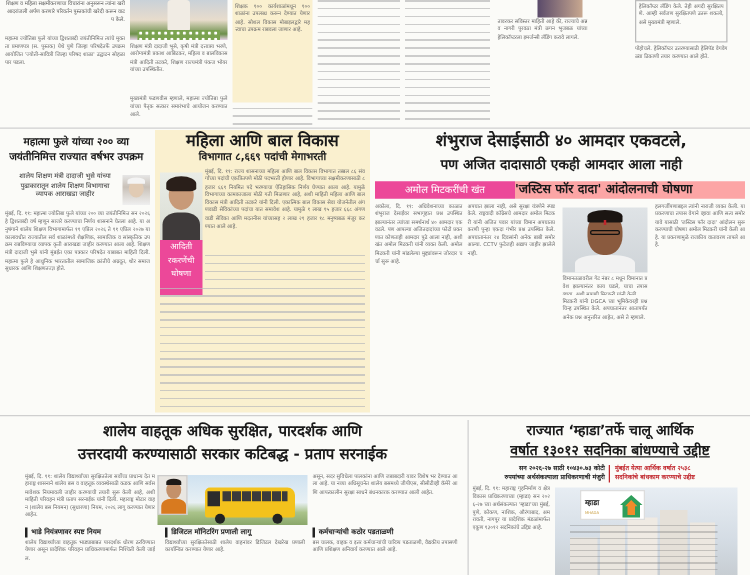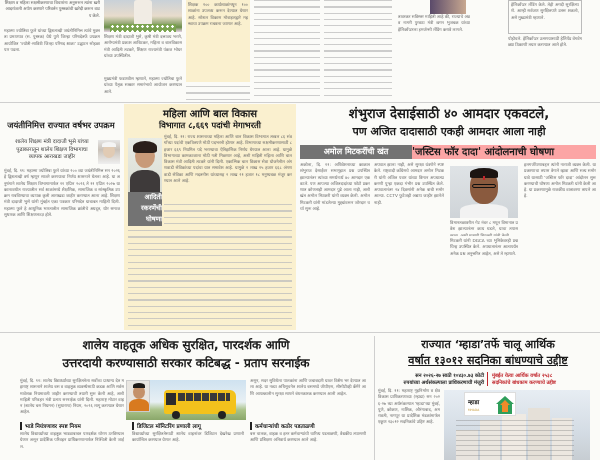--- a/index.html
+++ b/index.html
@@ -3,21 +3,21 @@
 <meta charset="utf-8">
 <style>
 *{box-sizing:border-box;margin:0;padding:0}
 body{width:600px;height:460px;overflow:hidden;background:#fbfbf8;font-family:"DejaVu Sans",sans-serif;color:#222;position:relative}
 .abs{position:absolute}
 .txt{font-size:4.2px;line-height:6.3px;color:#666;text-align:justify;overflow:hidden;word-break:break-all}
 .hl{font-family:"DejaVu Sans",sans-serif;font-weight:bold;color:#1a1a1a;text-align:center;white-space:nowrap}
 .rule{background:#cfcfcf}
 .lines{position:absolute;inset:0;background:repeating-linear-gradient(to bottom,#bdbdbd 0,#bdbdbd 1.2px,transparent 1.2px,transparent 6.3px);opacity:.75}
 .photo{overflow:hidden}
-.bar{background:#737373;color:#fff;font-weight:bold}
+.bar{background:#ec4899;color:#fff;font-weight:normal}
 </style>
 </head>
 <body>
 
 <div class="abs" style="left:4px;top:0;width:96px;height:100px;">
   <div class="txt" style="height:26px;color:#555;text-align:right;">शिक्षण व महिला सक्षमीकरणाचा विचारांना अनुसरून त्यांना खरी आदरांजली अर्पण करणारे परिवर्तन पुस्तकांची खरेदी करून वाटप केले.</div>
   <div class="txt" style="height:70px;margin-top:2px;">महात्मा ज्योतिबा फुले यांच्या द्विशताब्दी जयंतीनिमित्त त्यांचे मुक्तता प्रमाणपत्र (स. पुस्तक) येथे पुणे जिल्हा परिषदेतर्फे उपक्रम आयोजित 'ज्योती-सावित्री जिल्हा परिषद शाळा' उद्घाटन सोहळा पार पडला.</div>
 </div>
 
 <div class="abs photo" style="left:104px;top:0;width:78px;height:32px;background:linear-gradient(180deg,#c9d1d8 0%,#e8dccc 50%,#6c8f4a 85%,#e7d2e6 100%);">
@@ -43,39 +43,40 @@
 
 <div class="abs photo" style="left:430px;top:0;width:36px;height:14px;background:linear-gradient(90deg,#5a4a6a,#c8a890);"></div>
 <div class="abs txt" style="left:398px;top:14px;width:72px;height:86px;">तावरकर सविस्तर माहिती आहे की, राज्याचे अन्न व नागरी पुरवठा मंत्री छगन भुजबळ यांच्या हेलिकॉप्टरला इमर्जन्सी लँडिंग करावे लागले.</div>
 <div class="abs" style="left:508px;top:0;width:74px;height:34px;border:0.6px solid #bbb;padding:1px 2px;">
   <div class="txt" style="height:30px;">हेलिकॉप्टर लँडिंग केले. तेही अगदी सुरक्षितपणे. आम्ही सर्वजण सुरक्षितपणे उतरू शकलो, असे मुख्यमंत्री म्हणाले.</div>
 </div>
 <div class="abs txt" style="left:508px;top:36px;width:74px;height:62px;">पोहोचले. हेलिकॉप्टर उतरण्यासाठी हेलिपॅड वेगवेगळ्या ठिकाणी तयार करण्यात आले होते.</div>
 <div class="abs rule" style="left:0;top:102px;width:600px;height:1px;"></div>
 
 <div class="abs" style="left:0;top:104px;width:122px;height:226px;">
+  <div class="hl" style="position:absolute;left:0;right:0;top:4px;font-size:8.3px;line-height:11px;">महात्मा फुले यांच्या २०० व्या</div>
   <div class="hl" style="position:absolute;left:0;right:0;top:16px;font-size:8.3px;line-height:11px;text-align:center;">जयंतीनिमित्त राज्यात वर्षभर उपक्रम</div>
   <div class="abs" style="left:10px;top:34px;width:84px;font-size:5.4px;line-height:7.6px;color:#333;text-align:center;">शालेय शिक्षण मंत्री दादाजी भुसे यांच्या पुढाकारातून शालेय शिक्षण विभागाचा व्यापक आराखडा जाहीर</div>
   <div class="abs photo" style="left:98px;top:36px;width:22px;height:24px;background:linear-gradient(180deg,#e6e6e6 0%,#c9c1b8 40%,#efefef 100%);">
     <div class="abs" style="left:5px;top:4px;width:12px;height:14px;border-radius:50%;background:#e1cbb4;"></div>
     <div class="abs" style="left:4px;top:2px;width:14px;height:5px;border-radius:50% 50% 0 0;background:#f4f4f4;"></div>
   </div>
   <div class="abs txt" style="left:4px;top:64px;width:116px;height:158px;">मुंबई, दि. ११: महात्मा ज्योतिबा फुले यांच्या २०० व्या जयंतीनिमित्त सन २०२६ हे द्विशताब्दी वर्ष म्हणून साजरे करण्याचा निर्णय शासनाने घेतला आहे. या अनुषंगाने शालेय शिक्षण विभागामार्फत ११ एप्रिल २०२६ ते ११ एप्रिल २०२७ या कालावधीत राज्यातील सर्व शाळांमध्ये शैक्षणिक, सामाजिक व सांस्कृतिक उपक्रम राबविण्याचा व्यापक कृती आराखडा जाहीर करण्यात आला आहे. शिक्षण मंत्री दादाजी भुसे यांनी मुंबईत एका पत्रकार परिषदेत याबाबत माहिती दिली. महात्मा फुले हे आधुनिक भारतातील सामाजिक क्रांतीचे अग्रदूत, थोर समाजसुधारक आणि शिक्षणतज्ज्ञ होते.</div>
 </div>
 
 <div class="abs" style="left:124px;top:104px;width:172px;height:226px;background:#faf0cf;">
-  <div class="hl" style="position:absolute;left:0;right:0;top:4px;font-size:10px;line-height:11px;">महिला आणि बाल विकास</div>
+  <div class="hl" style="position:absolute;left:0;right:0;top:4px;font-size:13px;line-height:11px;">महिला आणि बाल विकास</div>
   <div class="hl" style="position:absolute;left:0;right:0;top:16px;font-size:8.3px;line-height:11px;">विभागात ८,६६९ पदांची मेगाभरती</div>
   <div class="abs txt" style="left:40px;top:30px;width:128px;height:70px;">मुंबई, दि. ११: राज्य शासनाच्या महिला आणि बाल विकास विभागात तब्बल ८६ संवर्गांच्या पदांची एकत्रितपणे मोठी पदभरती होणार आहे. विभागाच्या सक्षमीकरणासाठी ८ हजार ६६९ नियमित पदे भरण्याचा ऐतिहासिक निर्णय घेण्यात आला आहे. यामुळे विभागाच्या कामकाजाला मोठी गती मिळणार आहे, अशी माहिती महिला आणि बाल विकास मंत्री आदिती तटकरे यांनी दिली. एकात्मिक बाल विकास सेवा योजनेतील अंगणवाडी सेविकांच्या पदांचा यात समावेश आहे. यामुळे १ लाख १५ हजार ६६८ अंगणवाडी सेविका आणि मदतनीस यांच्यासह २ लाख २१ हजार १८ मनुष्यबळ मंजूर करण्यात आले आहे.</div>
   <div class="abs photo" style="left:4px;top:34px;width:34px;height:56px;background:linear-gradient(180deg,#e9ece6,#d9dcd2);">
     <div class="abs" style="left:7px;top:6px;width:20px;height:24px;border-radius:50%;background:#c89a78;"></div>
     <div class="abs" style="left:5px;top:3px;width:24px;height:12px;border-radius:50% 50% 20% 20%;background:#2a1f1a;"></div>
     <div class="abs" style="left:2px;top:32px;width:30px;height:24px;border-radius:40% 40% 0 0;background:#3e3a3a;"></div>
   </div>
-  <div class="abs bar" style="left:4px;top:88px;width:34px;height:34px;text-align:right;font-size:6.6px;line-height:11px;padding-top:0;">
+  <div class="abs bar" style="left:4px;top:88px;width:34px;height:44px;text-align:center;font-size:6.6px;line-height:11px;padding-top:0;">
     <div>आदिती</div>
     <div>रकरणेंची</div>
     <div>घोषणा</div>
   </div>
   <div class="abs txt" style="left:40px;top:100px;width:128px;height:22px;">
       <div class="lines"></div>
     </div>
   <div class="abs txt" style="left:4px;top:126px;width:164px;height:96px;">
       <div class="lines"></div>
     </div>

